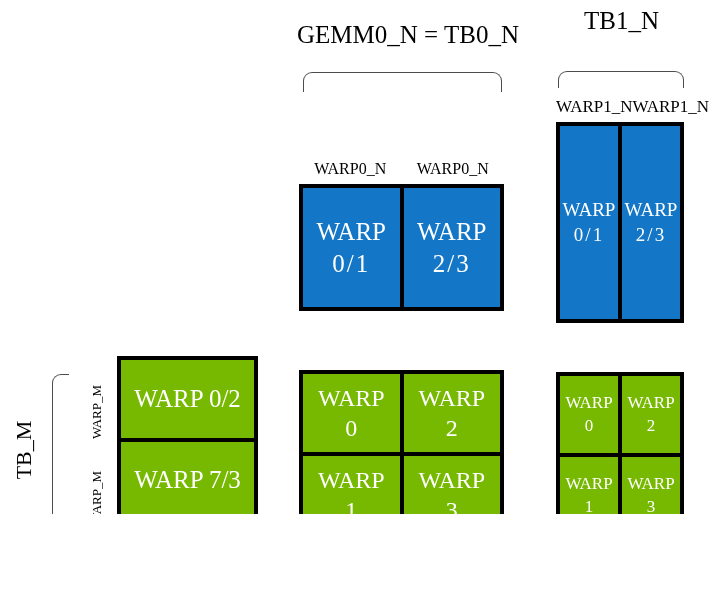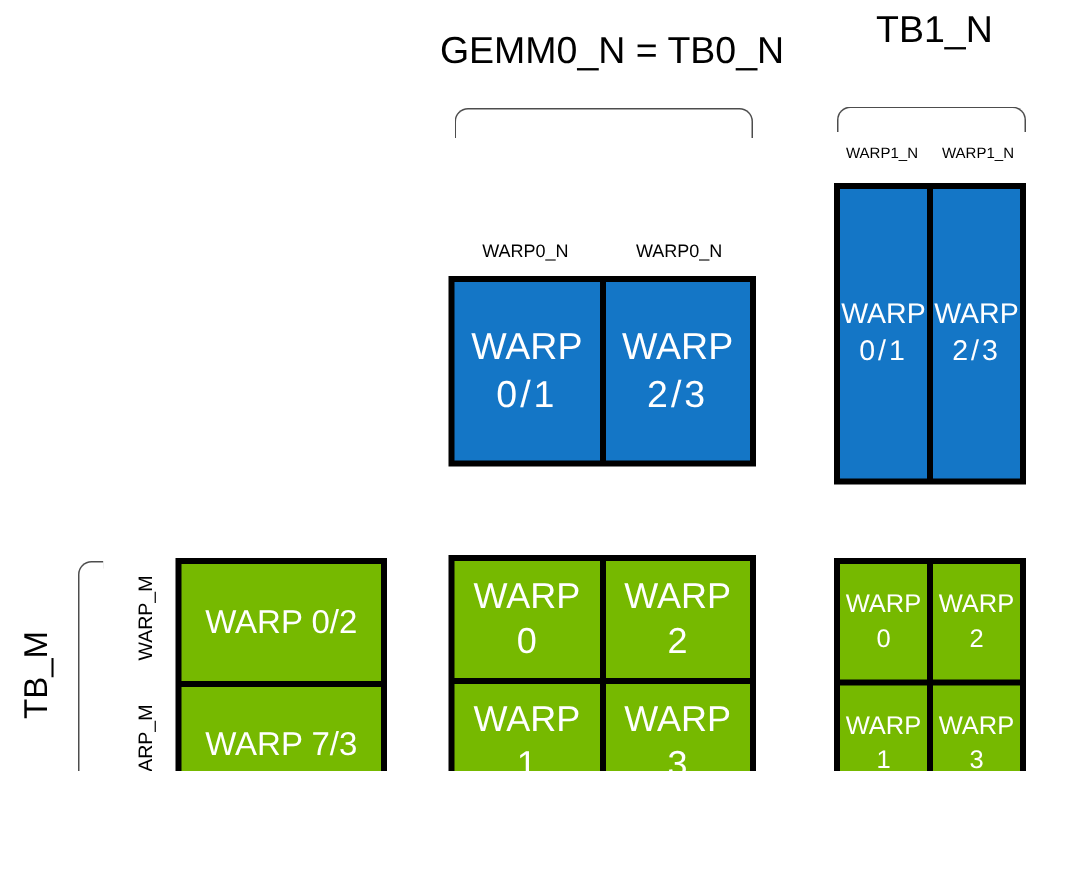--- a/index.html
+++ b/index.html
@@ -7,50 +7,50 @@
     --green:#76B900;
     --border:#000000;
     --bracket:#4d4d4d;
     --text-dark:#000000;
     --text-light:#ffffff;
     --bg:#ffffff;
   }
   html,body{margin:0;padding:0;background:var(--bg);}
   .canvas{
     position:relative;width:728px;height:514px;background:var(--bg);
-    font-family:Liberation Sans, sans-serif;overflow:hidden;
+    font-family:Liberation Serif, serif;overflow:hidden;
   }
   
   .title{position:absolute;color:var(--text-dark);font-size:25px;line-height:1.16;}
   .title-gemm0{left:286px;top:20px;width:244px;text-align:center;}
   .title-gemm1{left:564px;top:6px;}
   .title-gemm1 .line2{padding-left:5px;margin-left:15px;}
   
   .bracket-top{position:absolute;border:1.6px solid var(--bracket);border-bottom:none;border-radius:9px 9px 0 0;box-sizing:border-box;}
   .bracket-gemm0{left:303px;top:72px;width:199px;height:20px;}
   .bracket-gemm1{left:558px;top:71px;width:126px;height:17px;}
   .bracket-left{position:absolute;border:1.6px solid var(--bracket);border-right:none;border-radius:9px 0 0 9px;box-sizing:border-box;left:52px;top:374px;width:17px;height:163px;}
   
   .col-labels{position:absolute;display:flex;color:var(--text-dark);}
   .col-labels span{flex:1;text-align:center;}
-  .col-labels-warp0n{left:299px;top:160px;width:205px;font-size:12px;}
-  .col-labels-warp1n{left:556px;top:97px;width:128px;font-size:10px;}
+  .col-labels-warp0n{left:299px;top:160px;width:205px;font-size:16px;}
+  .col-labels-warp1n{left:556px;top:97px;width:128px;font-size:17px;}
   
   .rot{position:absolute;transform:translate(-50%,-50%) rotate(-90deg);white-space:nowrap;color:var(--text-dark);}
   .tb-m{left:24px;top:450px;font-size:22px;}
   .warp-m-0{left:97px;top:412px;font-size:13px;}
   .warp-m-1{left:97px;top:498px;font-size:13px;}
   
   .grid{position:absolute;box-sizing:border-box;display:grid;background:var(--border);padding:4px;gap:4px;}
   .cell{display:flex;flex-direction:column;align-items:center;justify-content:center;text-align:center;}
   .cell.blue{background:var(--blue);color:var(--text-light);}
   .cell.green{background:var(--green);color:var(--text-light);}
   .blue-wide{left:299px;top:184px;width:205px;height:127px;grid-template-columns:1fr 1fr;font-size:25px;line-height:1.26;}
   .blue-tall{left:556px;top:122px;width:128px;height:201px;grid-template-columns:1fr 1fr;font-size:19px;line-height:1.3;}
-  .green-left{left:117px;top:372px;width:141px;height:167px;grid-template-rows:1fr 1fr;font-size:22px;}
+  .green-left{left:117px;top:356px;width:141px;height:167px;grid-template-rows:1fr 1fr;font-size:25px;}
   .green-center{left:299px;top:370px;width:205px;height:168px;grid-template-columns:1fr 1fr;grid-template-rows:1fr 1fr;font-size:24px;line-height:1.25;}
   .green-right{left:556px;top:372px;width:128px;height:166px;grid-template-columns:1fr 1fr;grid-template-rows:1fr 1fr;font-size:17px;line-height:1.3;}
   .ids{letter-spacing:2px;}
 </style>
 </head>
 <body>
 
 <div class="canvas">
 
   <div class="title title-gemm0">GEMM0_N = TB0_N</div>

